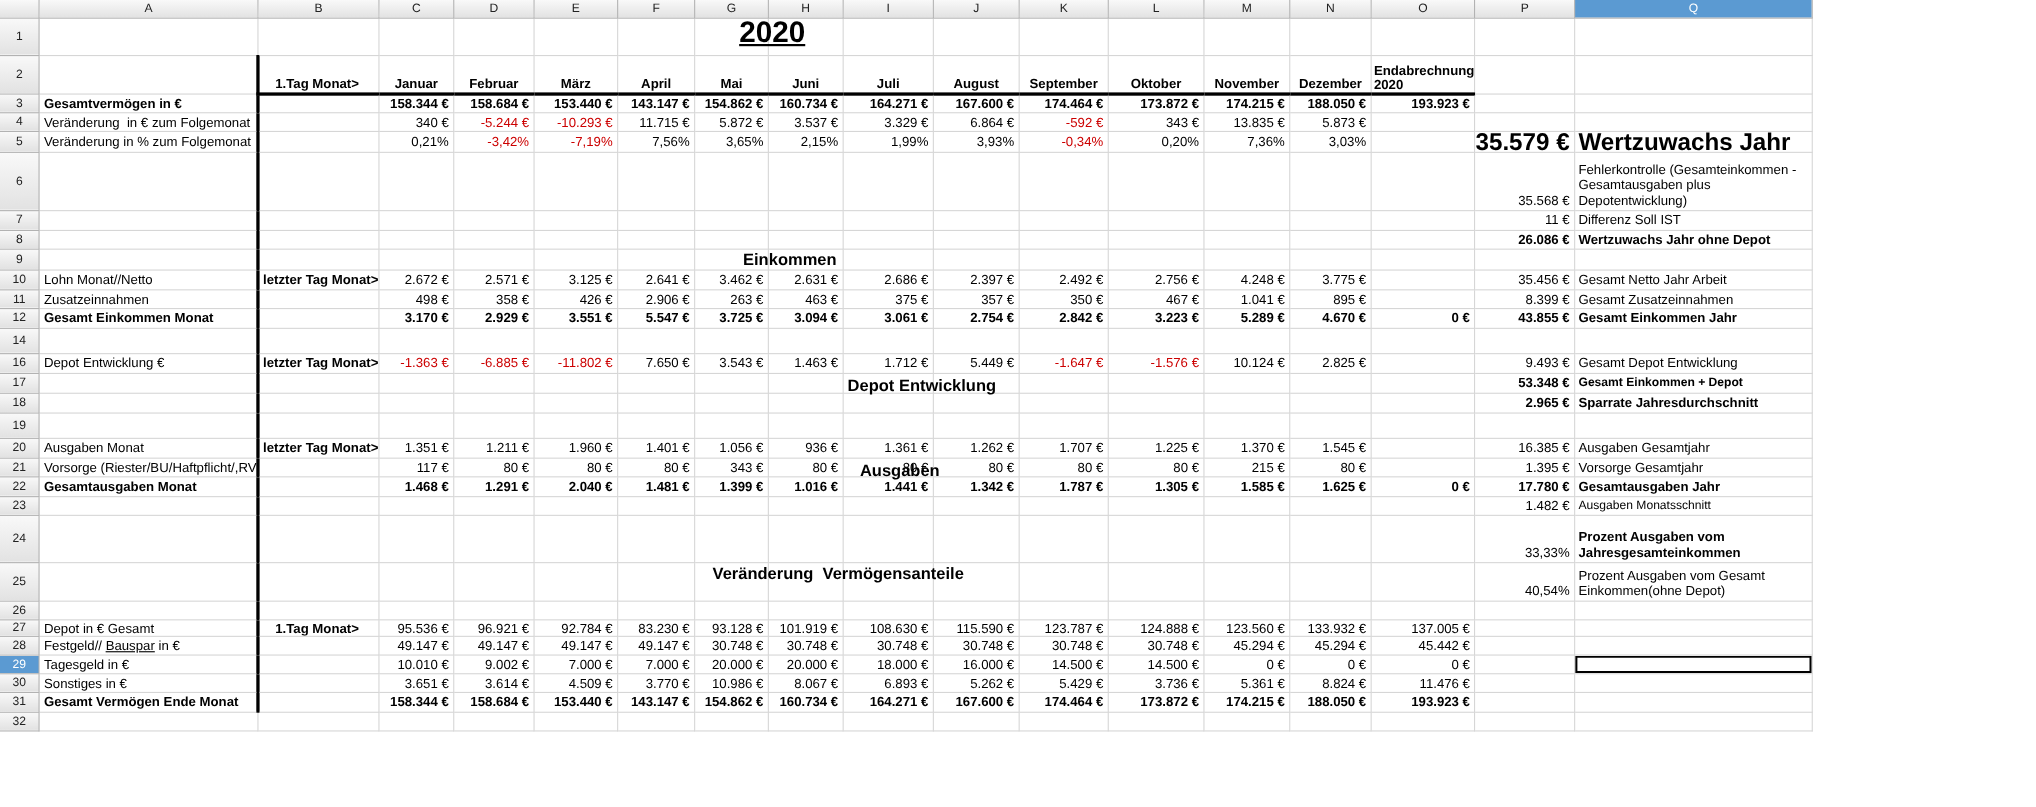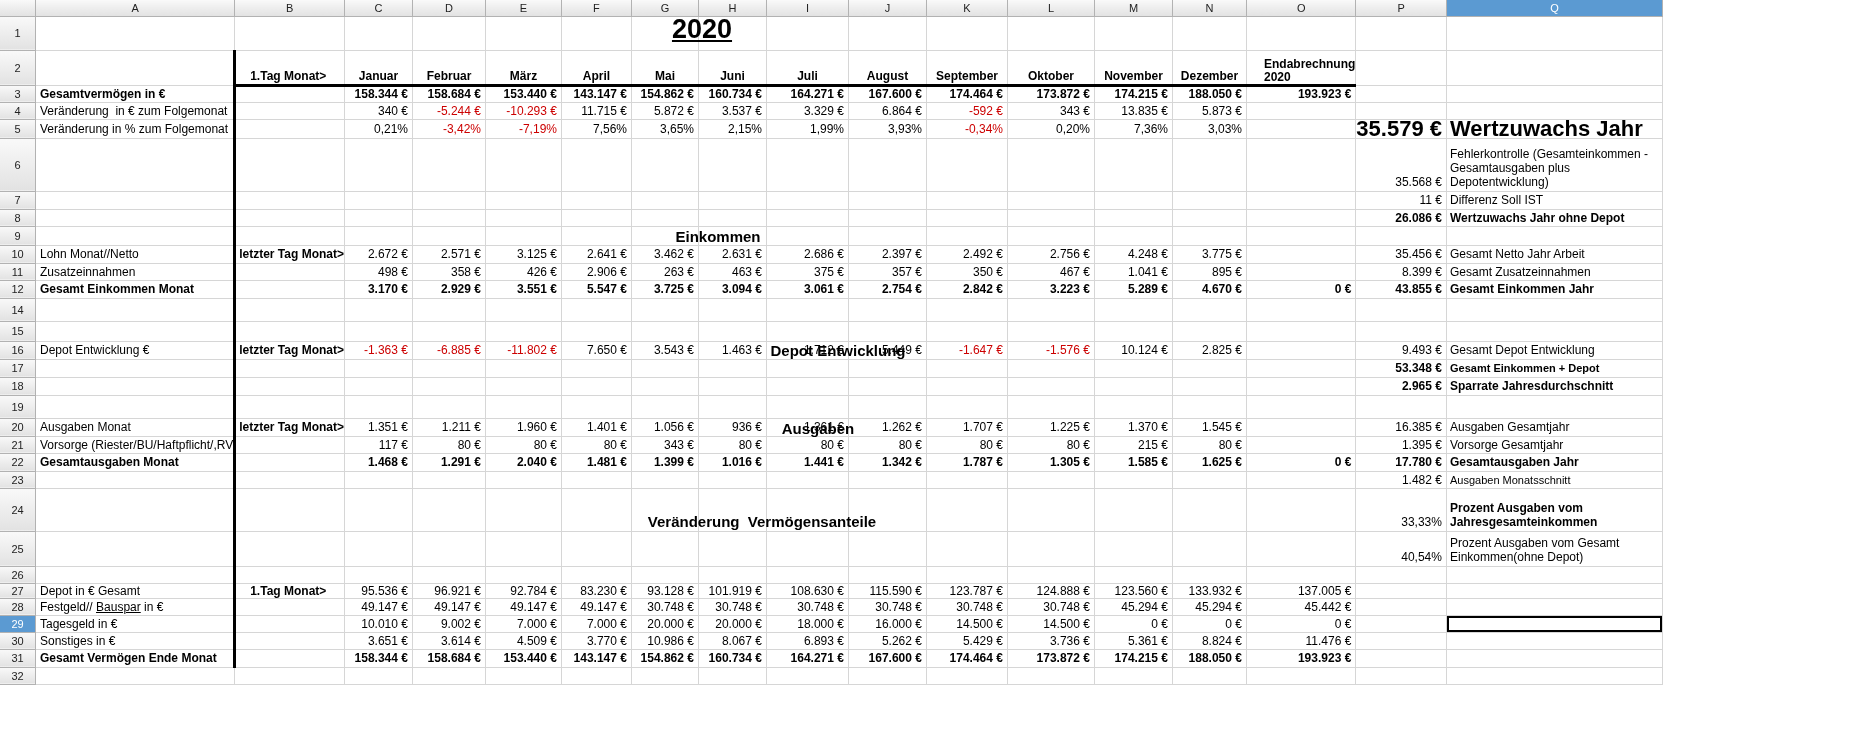--- a/index.html
+++ b/index.html
@@ -12,21 +12,21 @@
        vertical-align:middle;}
   th.h.sel{background:var(--sel,#5b9ad2);color:#fff;}
   td.c{border-right:1px solid var(--grid,#d6d6d6);border-bottom:1px solid var(--grid,#d6d6d6);
        vertical-align:middle;white-space:nowrap;}
   td.num{text-align:right;padding-right:4px;}
   td.lbl{padding-left:4px;white-space:pre;overflow:visible;}
   td.bcol{font-weight:bold;padding-left:3px;}
   td.ind{padding-left:14px;}
   td.vb{vertical-align:bottom;padding-bottom:1px;}
   td.mon{font-weight:bold;text-align:center;vertical-align:bottom;padding-bottom:1px;}
-  td.endab{font-weight:bold;vertical-align:bottom;padding-left:17px;}
+  td.endab{font-weight:bold;vertical-align:bottom;padding-left:2px;}
   td.endab div{white-space:normal;line-height:13px;}
   td.bthick{border-left:3px solid #000;}
   td.hthick{border-bottom:3px solid #000 !important;}
   td.qc{padding-left:3px;overflow:visible;margin-left:12px;}
   td.cursor{box-shadow:inset 0 0 0 2px #000;}
   td.vbottom{vertical-align:bottom;padding-bottom:2px;}
   .bold{font-weight:bold;}
   .neg{color:var(--neg,#cc0000);}
   .big{font-size:22px;line-height:18px;font-weight:bold;overflow:visible;}
   .small{font-size:11px;}
@@ -320,40 +320,20 @@
           <td class="c"></td>
           <td class="c"></td>
           <td class="c"></td>
           <td class="c"></td>
           <td class="c"></td>
           <td class="c"></td>
           <td class="c"></td>
           <td class="c"></td>
           <td class="c"></td>
         </tr>
-        <tr style="height:20px">
-          <th class="h">15</th>
-          <td class="c"></td>
-          <td class="c bthick"></td>
-          <td class="c"></td>
-          <td class="c"></td>
-          <td class="c"></td>
-          <td class="c"></td>
-          <td class="c"></td>
-          <td class="c"></td>
-          <td class="c"></td>
-          <td class="c"></td>
-          <td class="c"></td>
-          <td class="c"></td>
-          <td class="c"></td>
-          <td class="c"></td>
-          <td class="c"></td>
-          <td class="c"></td>
-          <td class="c"></td>
-        </tr>
         <tr style="height:18px">
           <th class="h">16</th>
           <td class="c lbl">Depot Entwicklung €</td>
           <td class="c bthick bcol">letzter Tag Monat&gt;</td>
           <td class="c num neg">-1.363 €</td>
           <td class="c num neg">-6.885 €</td>
           <td class="c num neg">-11.802 €</td>
           <td class="c num">7.650 €</td>
           <td class="c num">3.543 €</td>
           <td class="c num">1.463 €</td>

